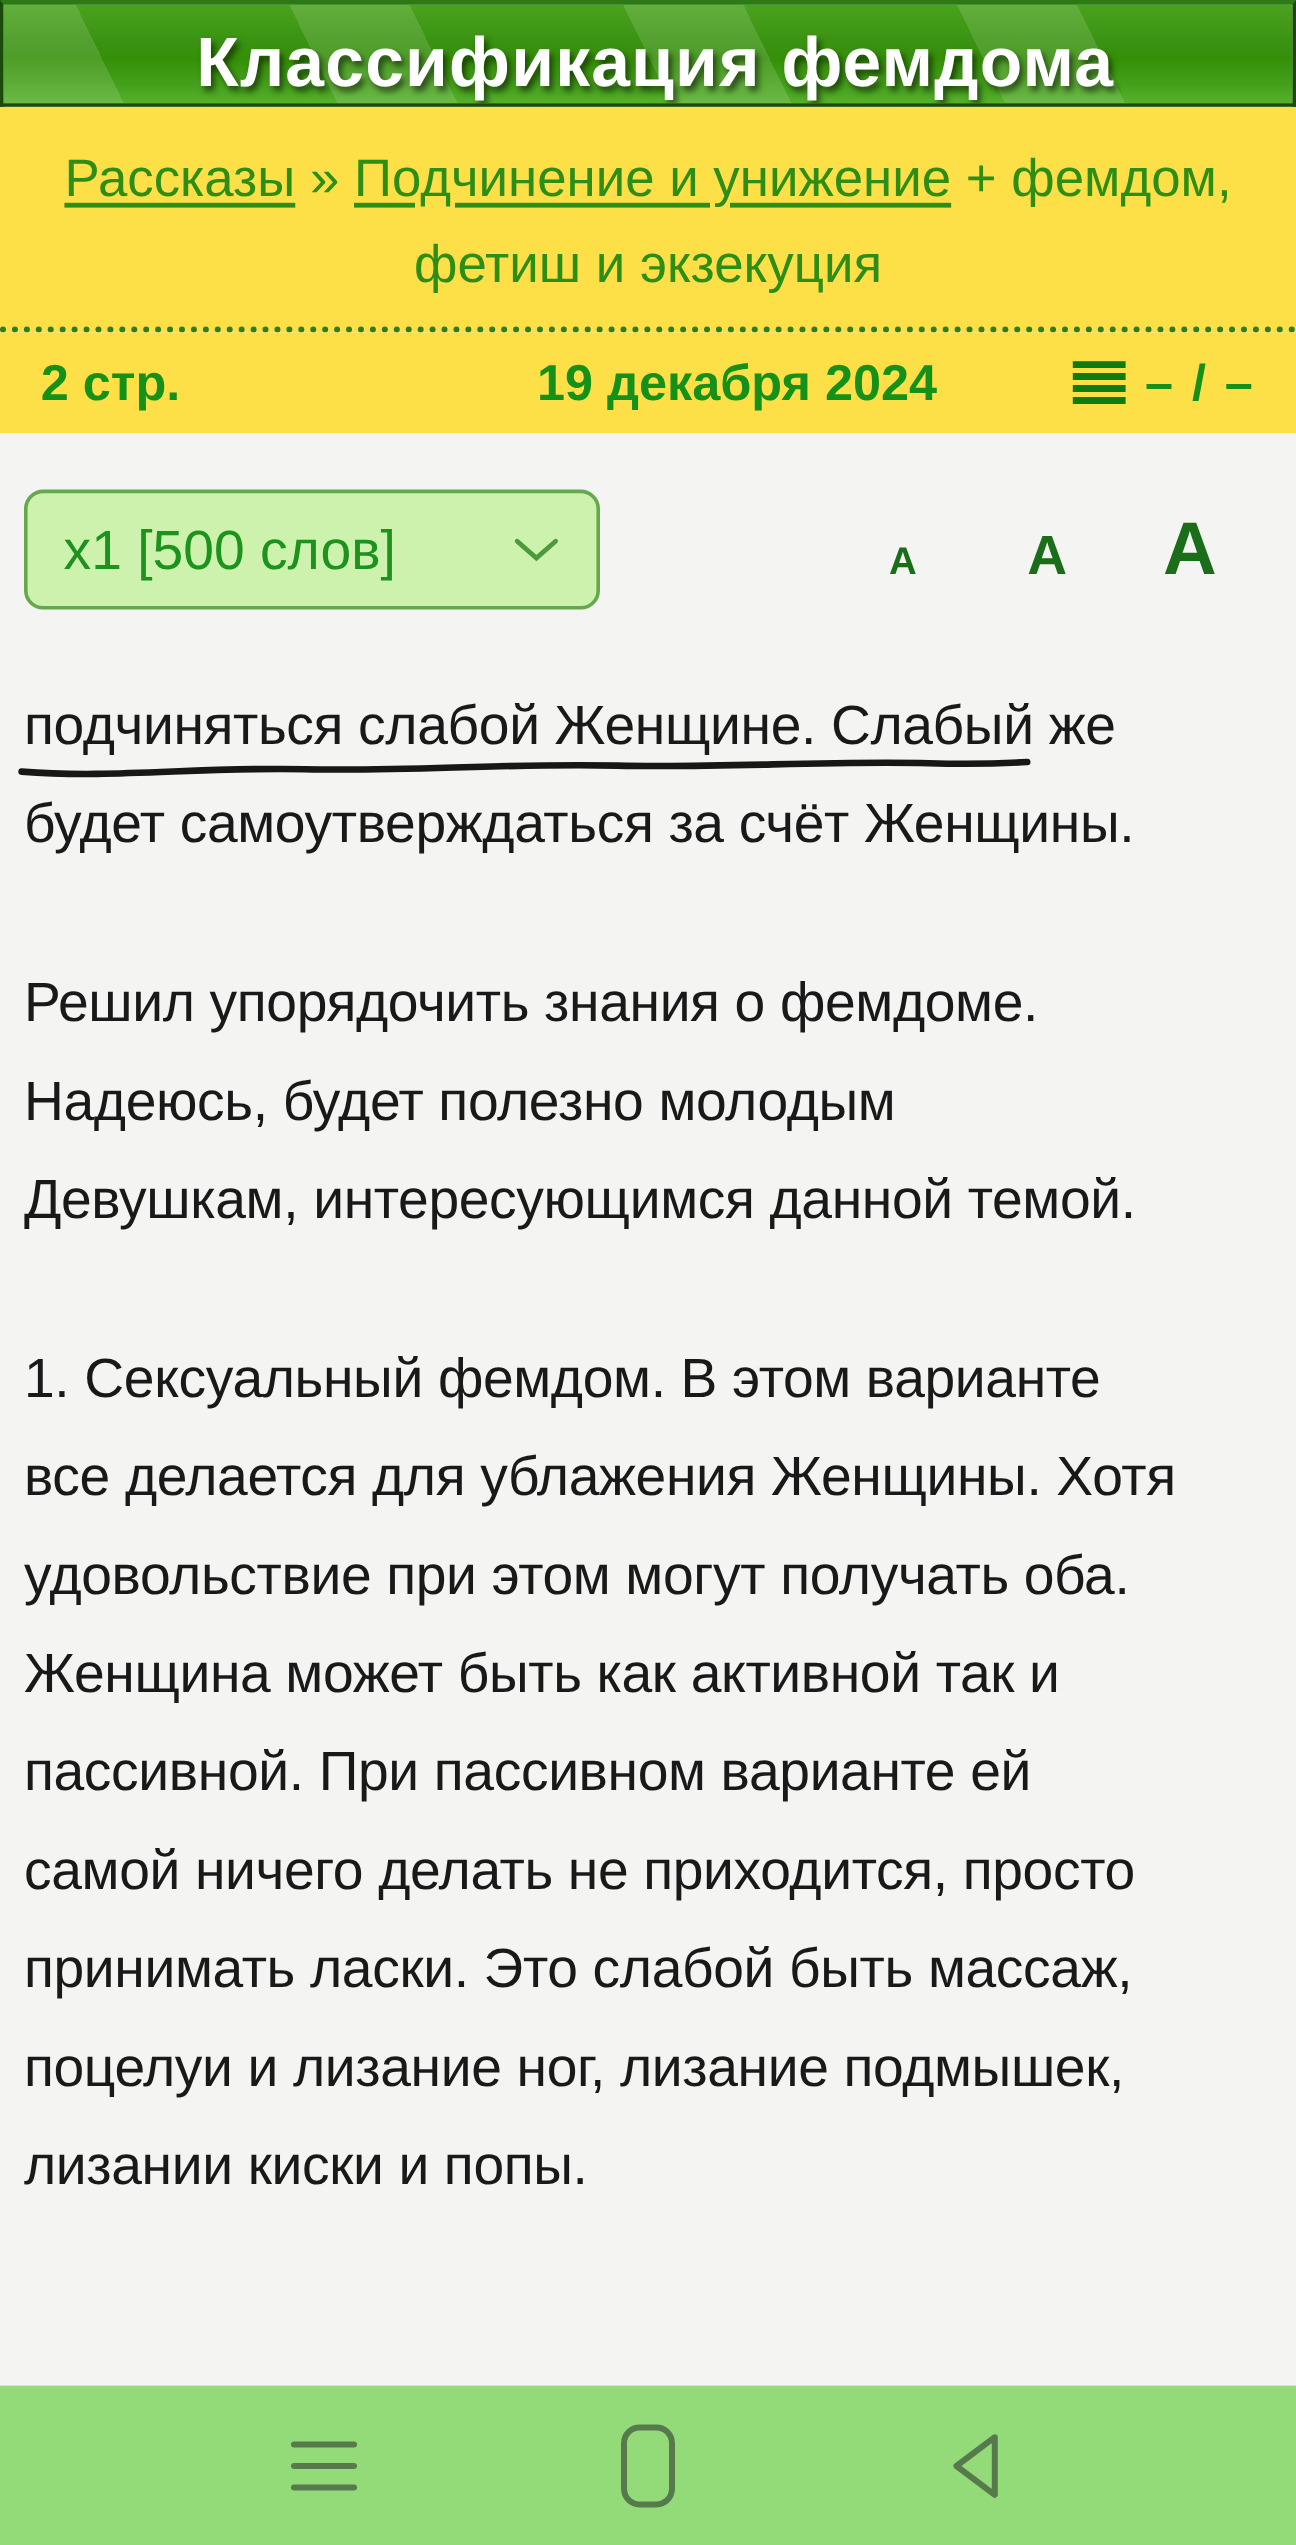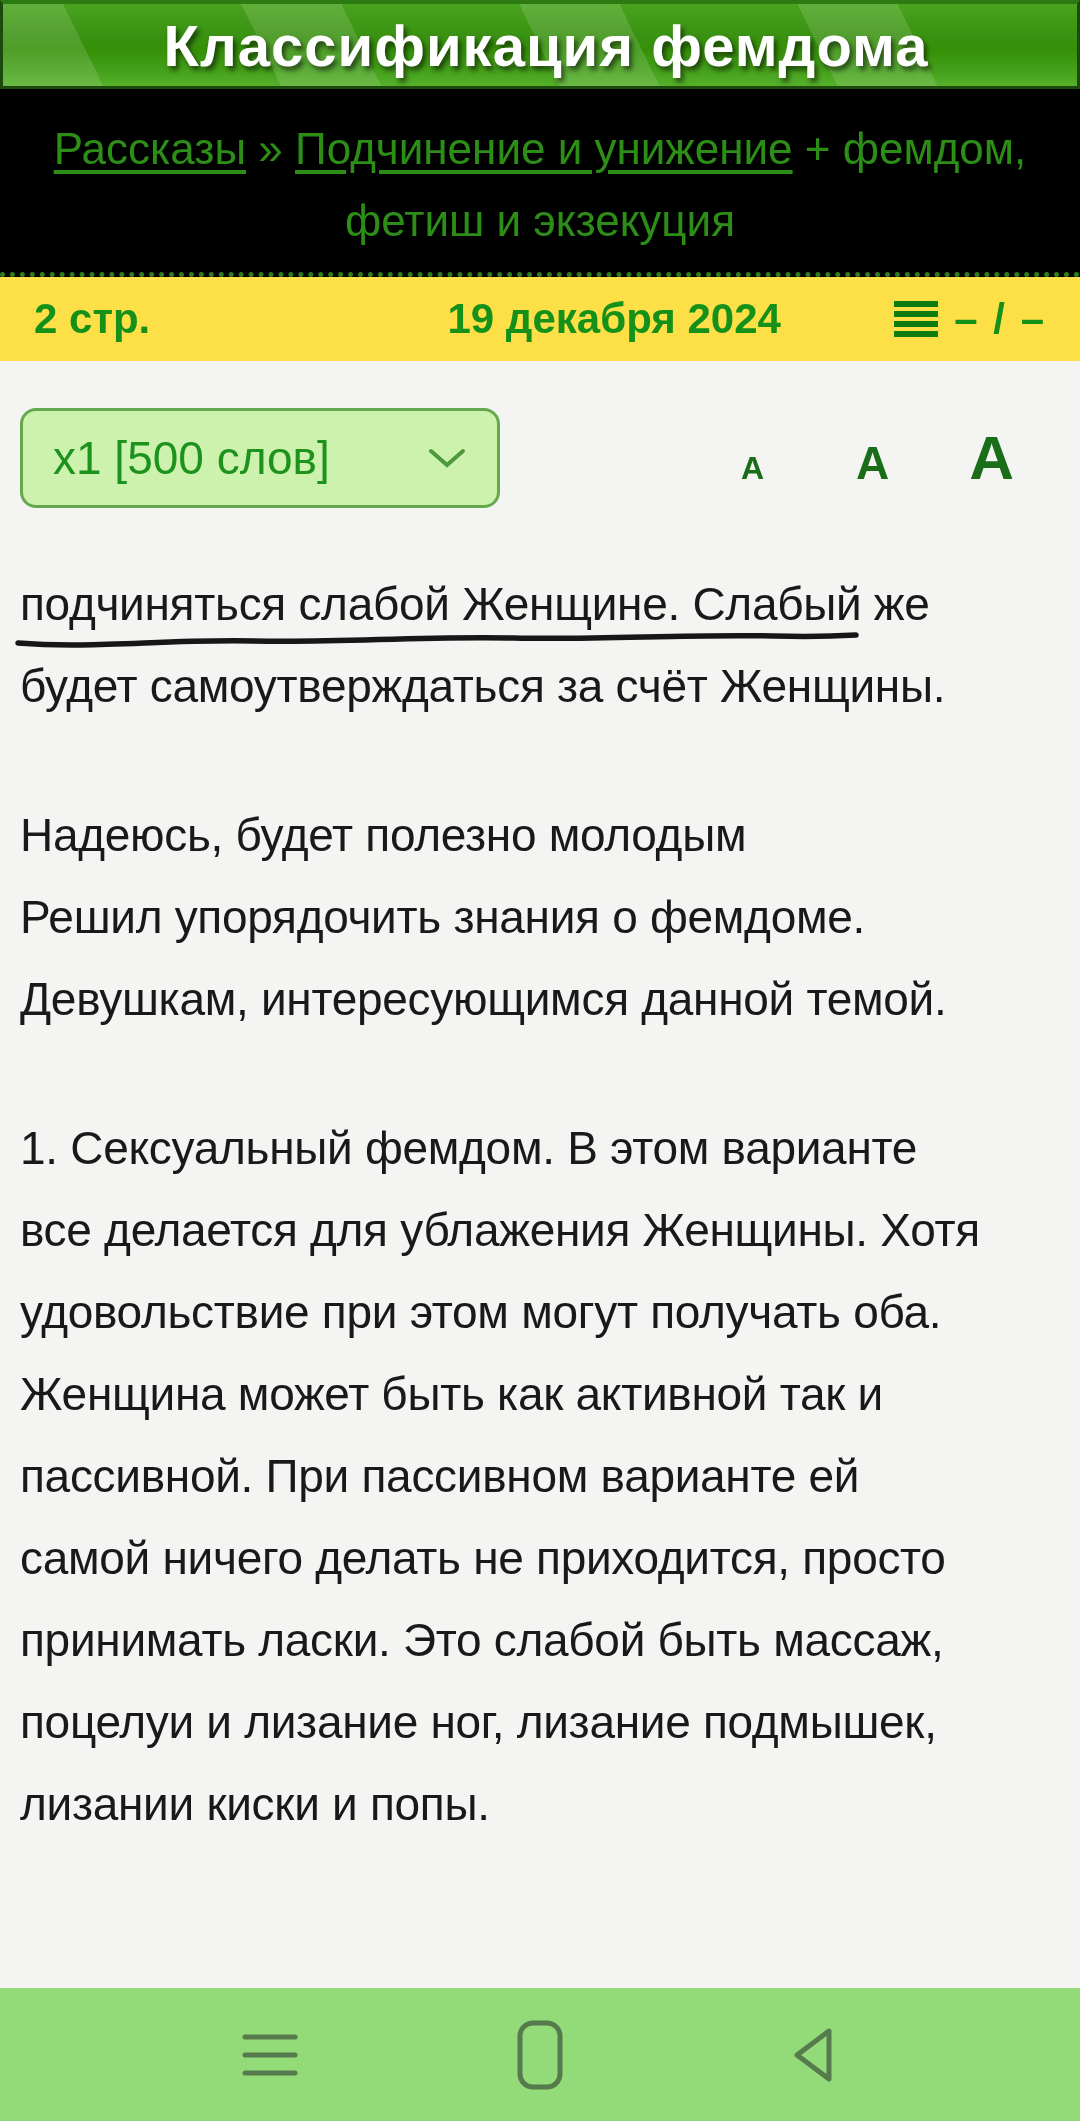--- a/index.html
+++ b/index.html
@@ -12,41 +12,41 @@
     position:relative;
   }
 
   
   .header {
     height:89px;
     border:3px solid #1c4a0c;
     border-top:4px solid #2d7a12;
     background:linear-gradient(180deg,#4aa31e 0%,#3a9212 38%,#359008 55%,#44a01a 80%,#55b02a 100%);
     position:relative;
-    display:flex; align-items:center; justify-content:center;
+    display:flex; align-items:flex-end; justify-content:center;
     overflow:hidden;
     padding-left:12px;
   }
   .header::before {
     content:""; position:absolute; inset:0;
     background:repeating-linear-gradient(64deg,
       rgba(255,255,255,0.13) 0 90px,
       rgba(255,255,255,0.0) 90px 250px);
   }
   .header-title {
     position:relative;
     margin:0;
     font-size:58px; font-weight:bold; color:#ffffff;
     letter-spacing:1px;
     text-shadow:3px 4px 5px rgba(0,0,0,0.55);
   }
 
   
   .breadcrumb {
-    background:#000000;
+    background:#fde047;
     text-align:center;
     padding:24px 0 15px;
     font-size:44px;
     color:#2c8e17;
     border-bottom:5px dotted #2f7d1e;
   }
   .breadcrumb .bc-line { line-height:72px; white-space:nowrap; }
   .breadcrumb a, .bc-link {
     color:#2c8e17; text-decoration:underline; cursor:pointer;
     text-underline-offset:6px;
@@ -171,22 +171,22 @@
       <svg class="hand-underline u2" width="846" height="26" viewBox="0 0 846 26">
         <path d="M4,16 C80,22 150,12 240,14 C330,16 400,9 500,11 C590,13 670,7 760,9 C795,10 825,9 842,8"></path>
       </svg>
     </div>
     <div class="tline">
       <span>будет самоутверждаться за счёт Женщины.</span>
     </div>
   </div>
 
   <div class="para">
+    <div class="tline"><span>Решил упорядочить знания о фемдоме.</span></div>
     <div class="tline"><span>Надеюсь, будет полезно молодым</span></div>
-    <div class="tline"><span>Решил упорядочить знания о фемдоме.</span></div>
     <div class="tline"><span>Девушкам, интересующимся данной темой.</span></div>
   </div>
 
   <div class="para">
     <div class="tline"><span>1. Сексуальный фемдом. В этом варианте</span></div>
     <div class="tline"><span>все делается для ублажения Женщины. Хотя</span></div>
     <div class="tline"><span>удовольствие при этом могут получать оба.</span></div>
     <div class="tline"><span>Женщина может быть как активной так и</span></div>
     <div class="tline"><span>пассивной. При пассивном варианте ей</span></div>
     <div class="tline"><span>самой ничего делать не приходится, просто</span></div>

